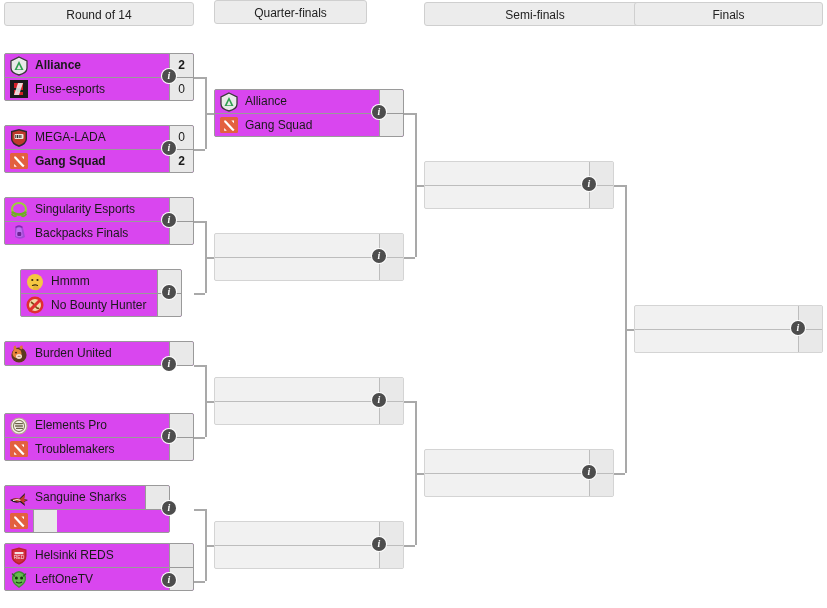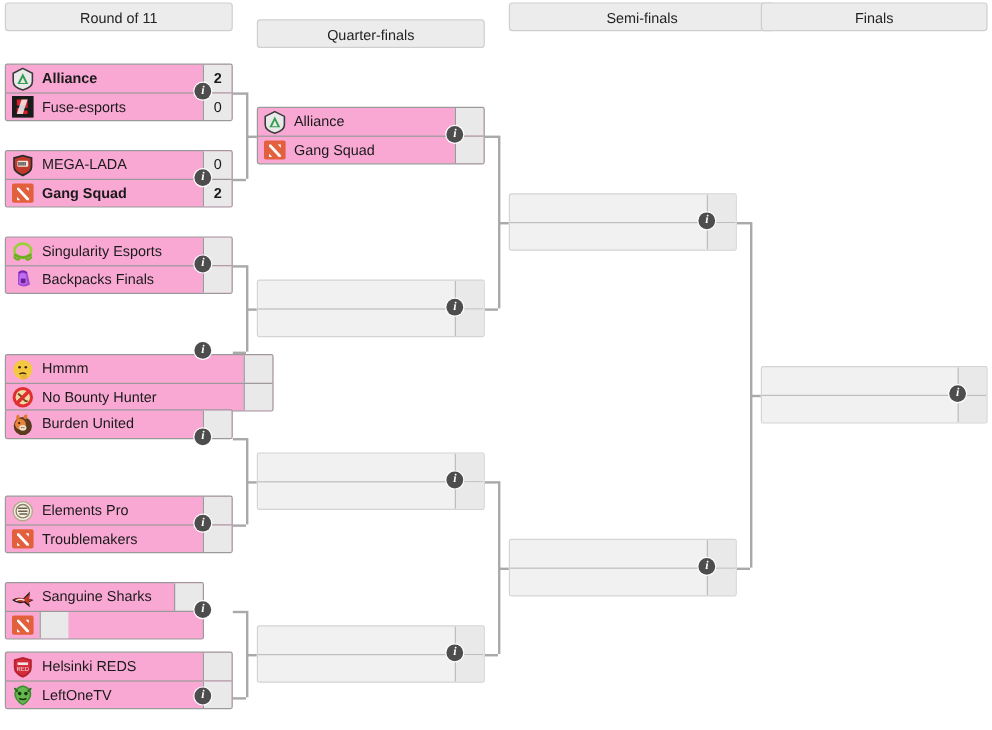--- a/index.html
+++ b/index.html
@@ -23,21 +23,21 @@
   .conn{position:absolute;background:#a9a9a9;}
   .conn.h{height:2px;}
   .conn.v{width:2px;}
 
   
   .match{
     position:absolute;box-sizing:border-box;
     border:1px solid #c8c8c8;border-radius:2px;
     background:#f1f1f1;overflow:hidden;
   }
-  .match.filled{border-color:#9a9a9a;background:#f9a8d4;}
+  .match.filled{border-color:#9a9a9a;background:#d946ef;}
   .match.empty{border-color:#d4d4d4;background:#f1f1f1;}
 
   .mrow{
     position:relative;height:23px;line-height:23px;
     display:flex;align-items:center;box-sizing:border-box;
   }
   .match.filled .mrow+.mrow{border-top:1px solid #9a9a9a;}
   .match.empty  .mrow+.mrow{border-top:1px solid #bdbdbd;}
 
   .logo{
@@ -74,22 +74,22 @@
     line-height:14px;text-align:center;
     z-index:30;cursor:pointer;
     box-shadow:0 0 0 1px #ffffff;
   }
 </style>
 </head>
 <body>
 
 <div id="bracket">
   <div id="headers-layer">
-      <div class="round-header" style="left: 4px; top: 2px; width: 190px;">Round of 11</div>
-      <div class="round-header" style="left: 214px; top: 16px; width: 190px;">Quarter-finals</div>
+      <div class="round-header" style="left: 4px; top: 2px; width: 190px;">Round of 14</div>
+      <div class="round-header" style="left: 214px; top: 0; width: 153px;">Quarter-finals</div>
       <div class="round-header" style="left: 424px; top: 2px; width: 222px;">Semi-finals</div>
       <div class="round-header" style="left: 634px; top: 2px; width: 189px;">Finals</div>
     </div>
   <div id="conn-layer">
       <div class="conn h" style="left: 194px; top: 77px; width: 11px;"></div>
       <div class="conn h" style="left: 194px; top: 149px; width: 11px;"></div>
       <div class="conn v" style="left: 205px; top: 77px; height: 72px;"></div>
       <div class="conn h" style="left: 205px; top: 113px; width: 9px;"></div>
       <div class="conn h" style="left: 194px; top: 221px; width: 11px;"></div>
       <div class="conn h" style="left: 194px; top: 293px; width: 11px;"></div>
@@ -194,21 +194,21 @@
               <path d="M8.5 5.5 q2.5 -2.2 5 0 l1.2 7.5 q-3.4 2.2 -7 0 Z" fill="#c06ef0"></path>
               <rect x="9.3" y="9" width="4" height="4" rx="1" fill="#6d2195"></rect>
               <path d="M7.5 4.5 q3.5 -3 7 0" stroke="#7d28ad" stroke-width="1.6" fill="none"></path>
             </svg>
           </div>
           <div class="tname">Backpacks Finals</div>
           <div class="scorebox"></div>
         </div>
       </div>
       <div class="info-badge" style="left: 162px; top: 213px;">i</div>
-      <div class="match filled" style="left: 4px; top: 269px; width: 224px; margin-top: 26px;">
+      <div class="match filled" style="left: 20px; top: 269px; width: 162px;">
         <div class="mrow">
           <div class="logo">
             <svg width="22" height="20" viewBox="0 0 22 20">
               <circle cx="11" cy="10" r="8" fill="#f5c842"></circle>
               <circle cx="8.3" cy="8" r="1.1" fill="#3a2d12"></circle>
               <circle cx="13.5" cy="8" r="1.1" fill="#3a2d12"></circle>
               <path d="M8.5 13.5 q2.6 -1.2 5 0" stroke="#3a2d12" stroke-width="1.2" fill="none" stroke-linecap="round"></path>
               <path d="M9 15.5 q2.5 3 5 0 q-1 2 -5 0" fill="#e0a42c"></path>
               <ellipse cx="12" cy="16" rx="3" ry="2.2" fill="#e8b53a"></ellipse>
             </svg>

